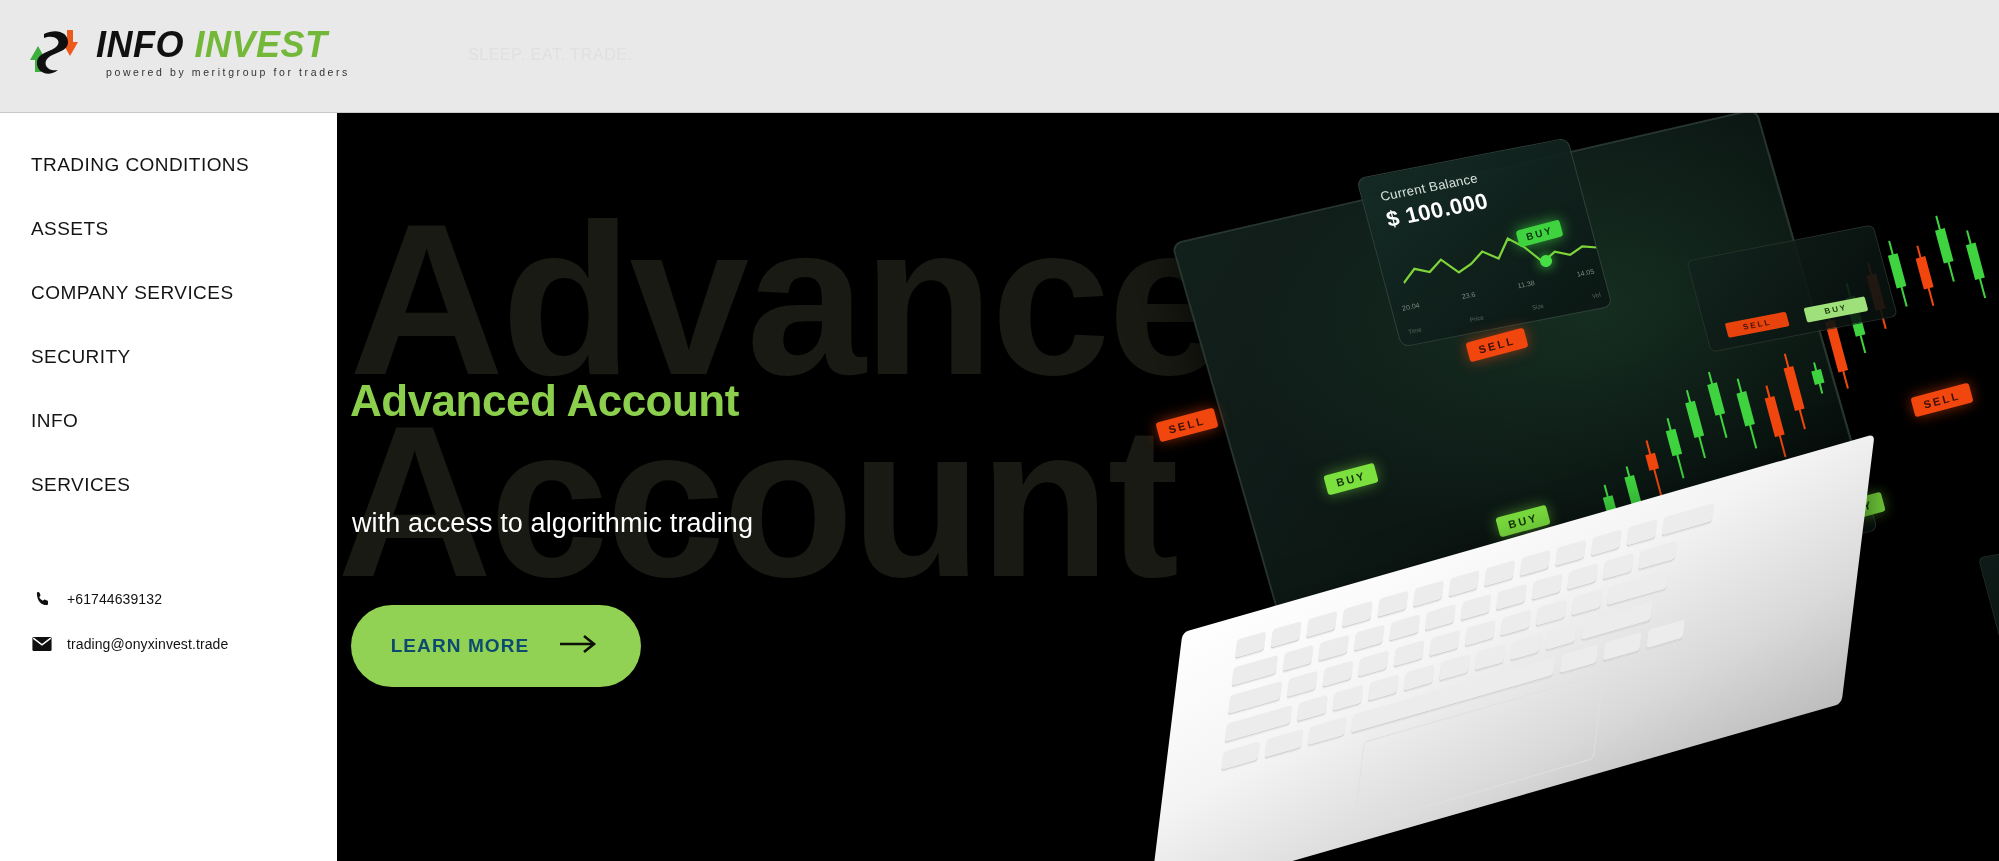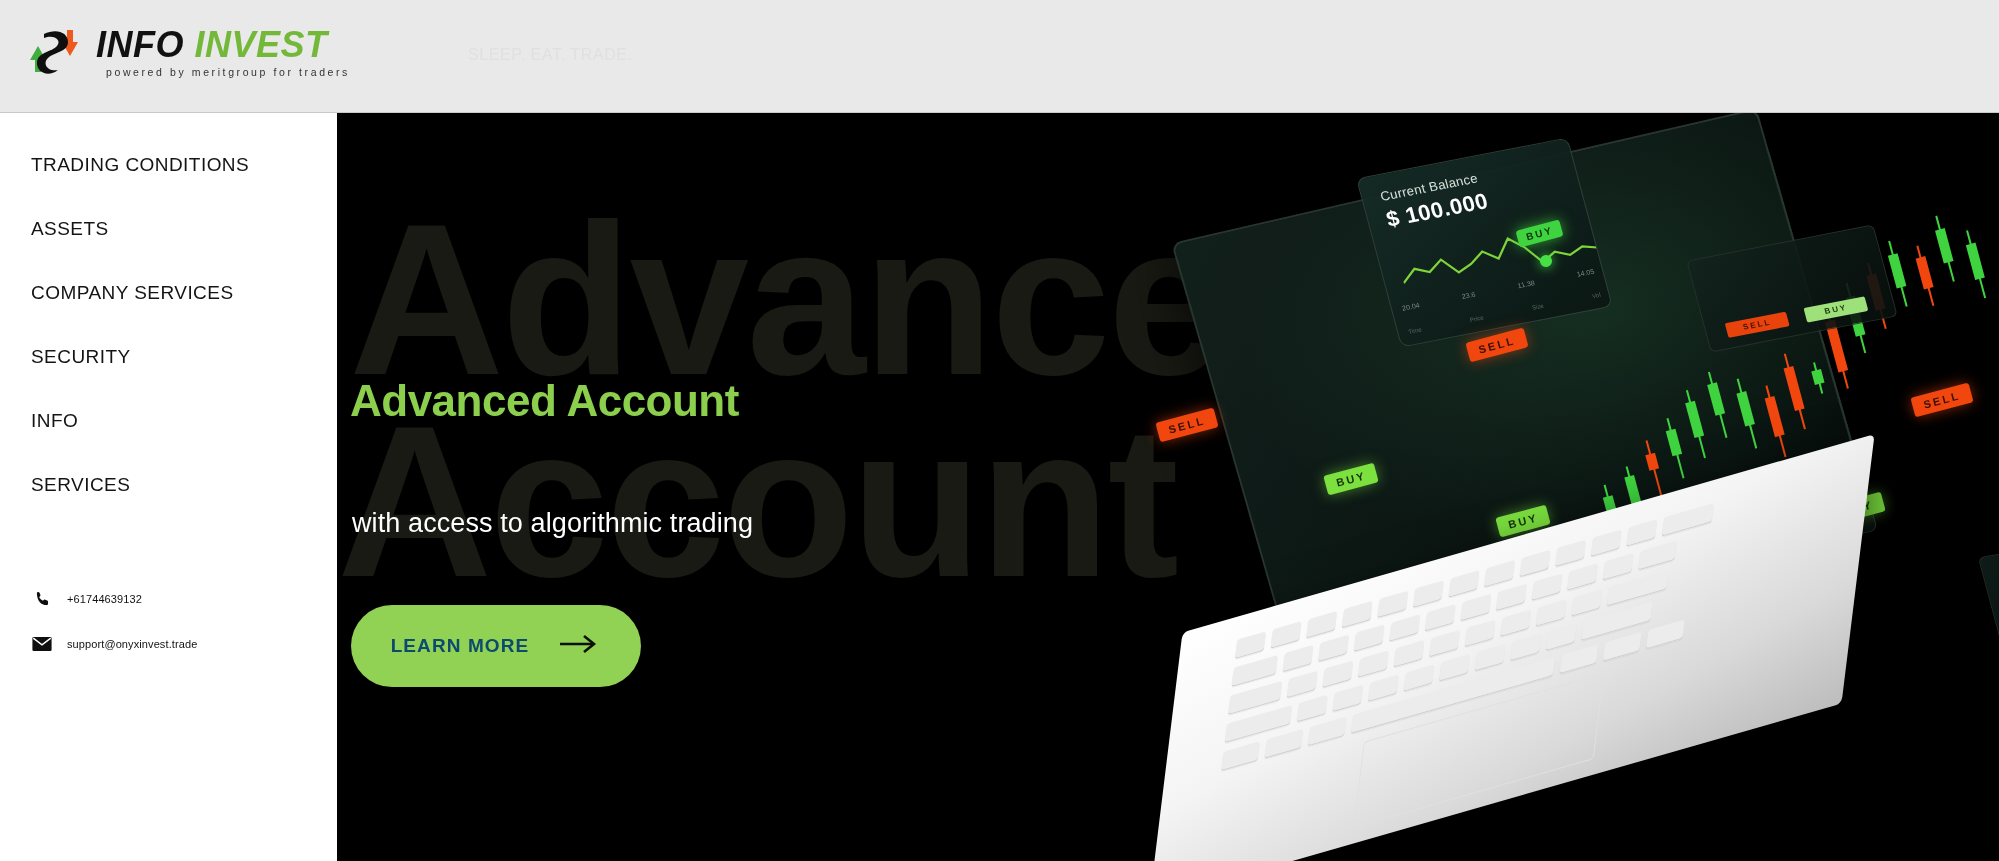--- a/index.html
+++ b/index.html
@@ -45,21 +45,21 @@
     background:#fff; z-index:20; padding-top:20px;
   }
   .nav-item {
     height:64px; display:flex; align-items:center; padding-left:31px;
     font-size:19px; color:#141414; letter-spacing:0.45px; cursor:pointer; white-space:nowrap;
   }
   .contact-block { position:absolute; left:31px; top:475px; }
   .contact-row {
     display:flex; align-items:center; gap:14px; margin-bottom:23px; cursor:pointer;
   }
-  .contact-row .txt { font-size:11px; color:#121212; letter-spacing:0.1px; white-space:nowrap;text-align:center; }
+  .contact-row .txt { font-size:14px; color:#121212; letter-spacing:0.1px; white-space:nowrap;text-align:center; }
   .ic { width:22px; height:22px; display:flex; align-items:center; justify-content:center; }
 
   
   .hero {
     position:absolute; left:337px; top:113px; width:1662px; height:748px;
     background:#000; overflow:hidden;
   }
   .ghost {
     position:absolute; font-size:215px; font-weight:bold; color:#191a13;
     letter-spacing:-3px; line-height:0.92; white-space:nowrap; user-select:none;
@@ -230,21 +230,21 @@
         </span>
         <span class="txt">+61744639132</span>
       </div>
       <div class="contact-row">
         <span class="ic">
           <svg width="20" height="16" viewBox="0 0 24 18">
             <rect x="0.5" y="0.5" width="23" height="17" rx="1.5" fill="#0f0f0f"></rect>
             <polyline points="1.5,2 12,10 22.5,2" fill="none" stroke="#ffffff" stroke-width="1.8"></polyline>
           </svg>
         </span>
-        <span class="txt">support@onyxinvest.trade</span>
+        <span class="txt">trading@onyxinvest.trade</span>
       </div>
     </div>
   </div>
 
   <div class="hero">
 
     <div class="ghost ghost-1">Advanced</div>
     <div class="ghost ghost-2">Account</div>
 
     <div class="art">

